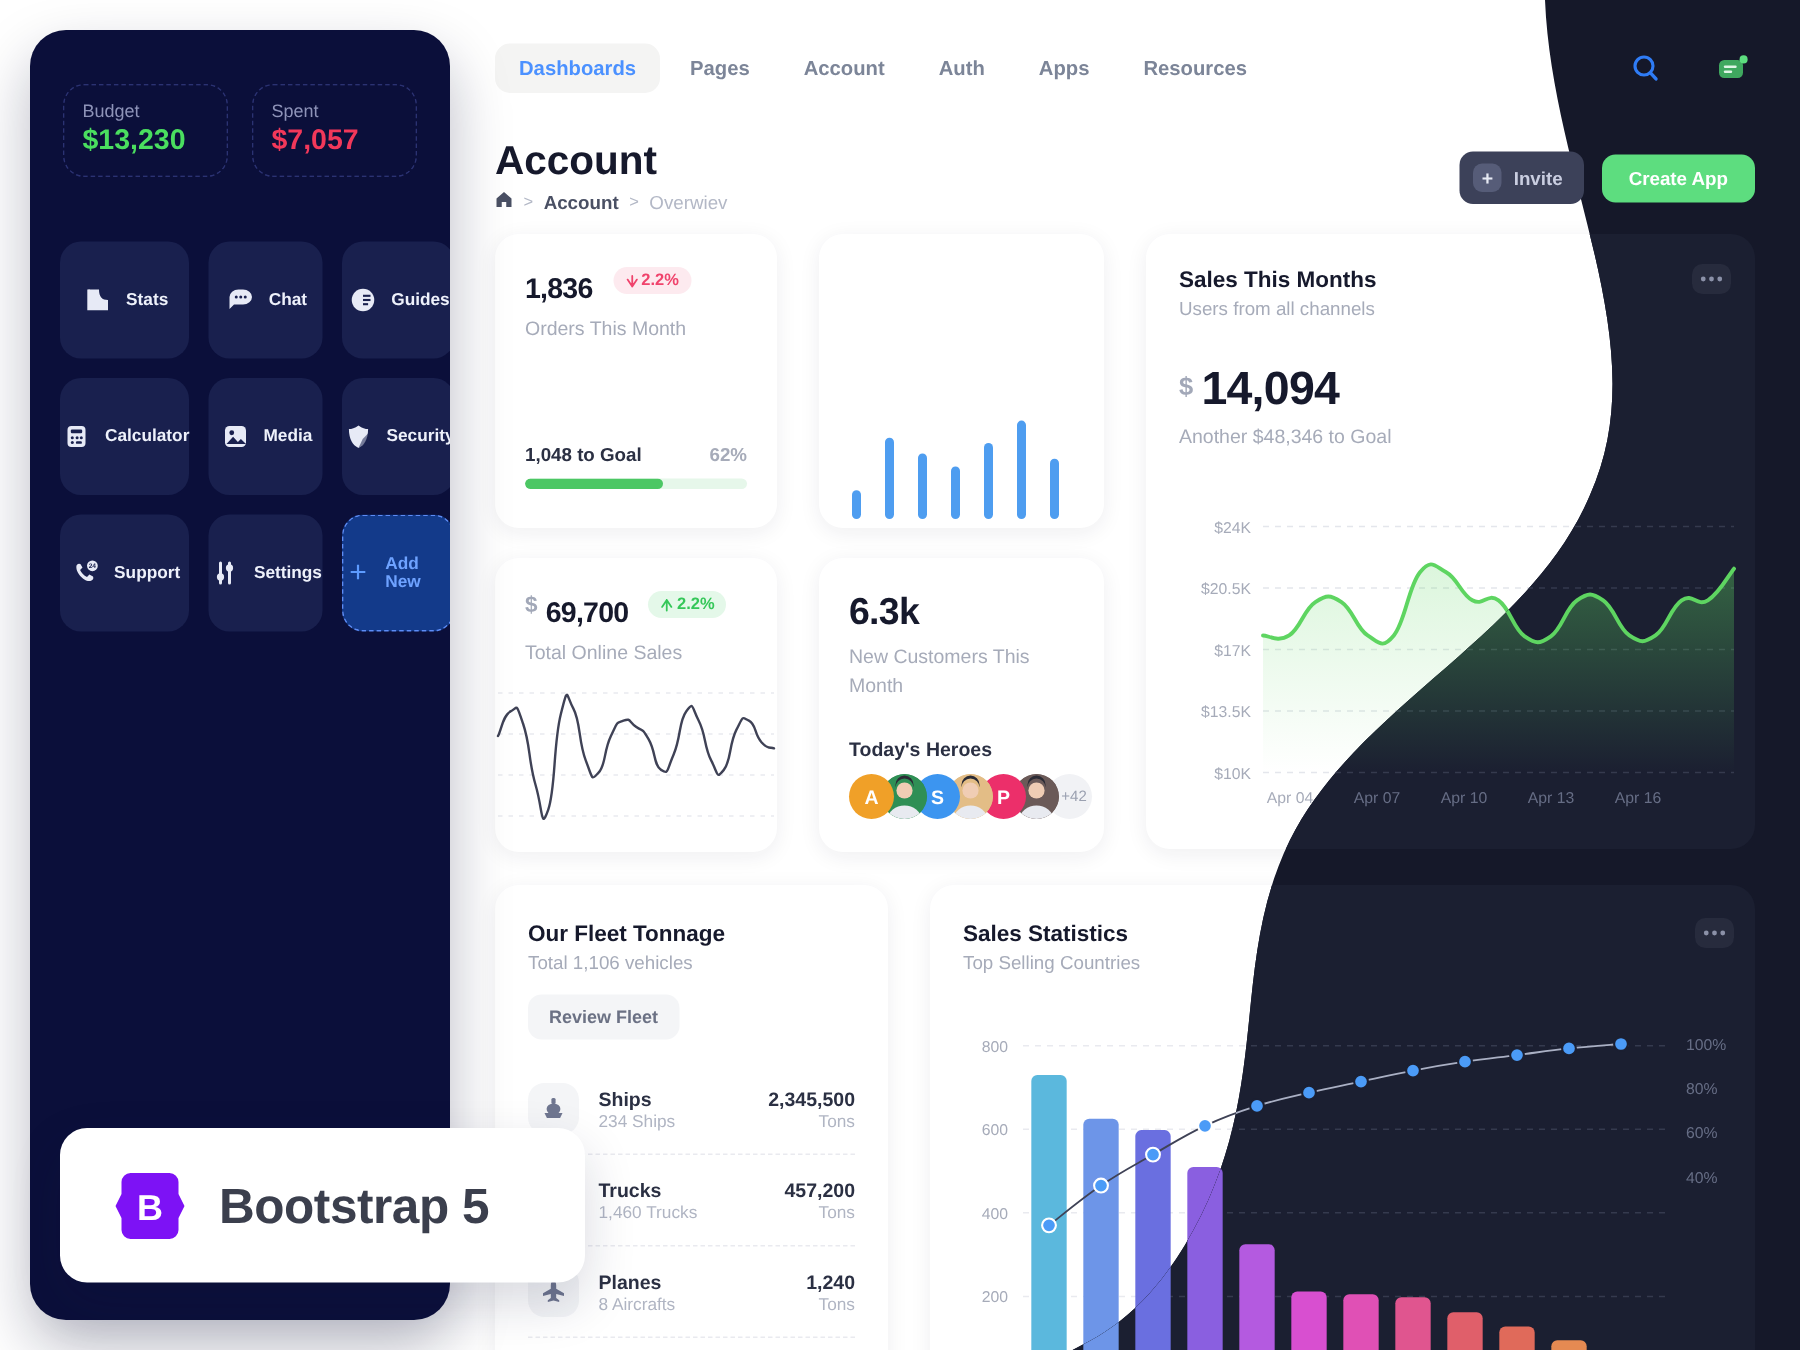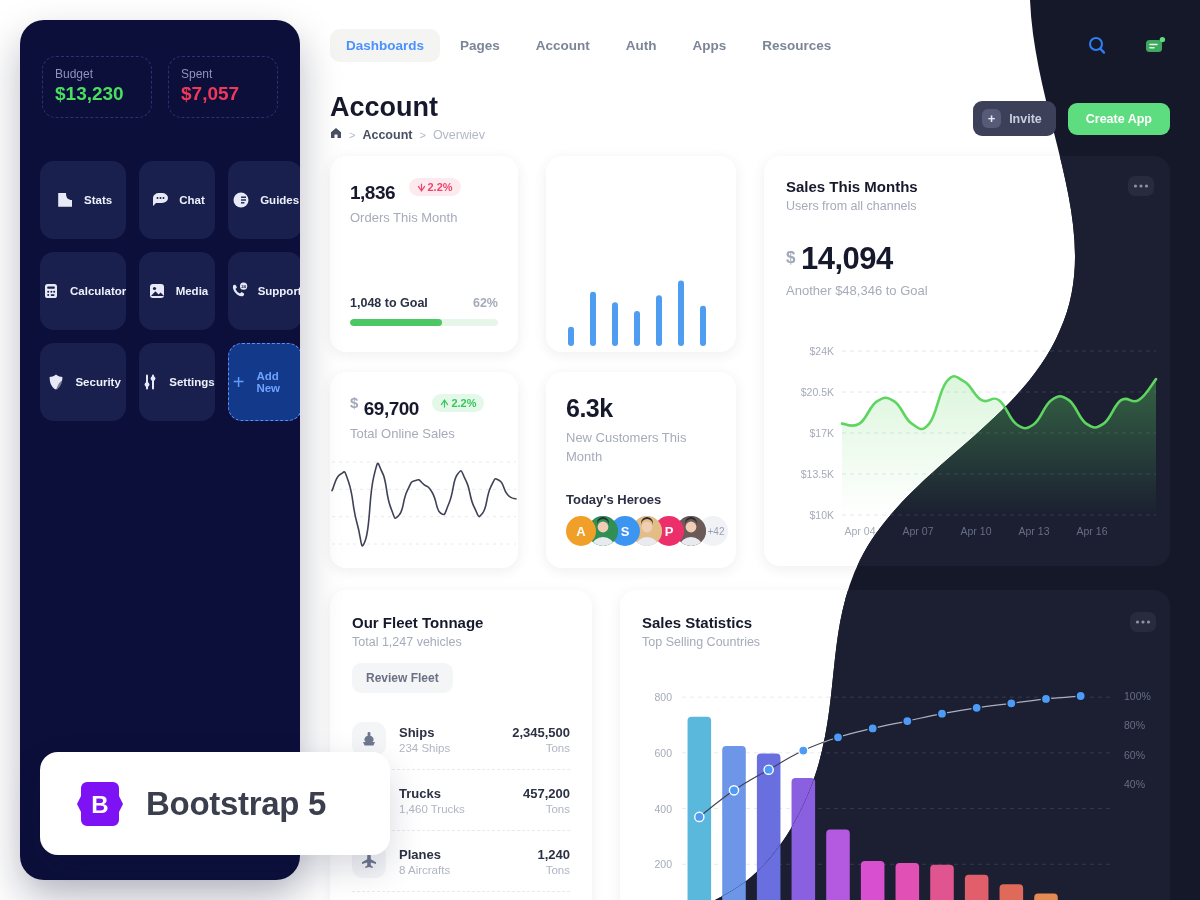--- a/index.html
+++ b/index.html
@@ -349,21 +349,21 @@
         <text x="270" y="198" text-anchor="middle" class="axis-label">Apr 13</text>
         <text x="328" y="198" text-anchor="middle" class="axis-label">Apr 16</text>
         <path d="M78,86.62857142857142 C81.83777777777777,86.62857142857142 87.76888888888888,91.52514285714284 95.44444444444444,86.62857142857142 C103.12,81.732 105.21333333333334,69.268 112.88888888888889,64.37142857142858 C120.56444444444443,59.474857142857154 122.65777777777777,59.474857142857154 130.33333333333331,64.37142857142858 C138.00888888888886,69.268 140.10222222222222,81.732 147.77777777777777,86.62857142857142 C155.45333333333332,91.52514285714284 157.54666666666668,95.9062857142857 165.22222222222223,86.62857142857142 C172.89777777777778,77.35085714285714 174.9911111111111,53.73485714285714 182.66666666666666,44.457142857142856 C190.3422222222222,35.17942857142857 192.43555555555554,40.33371428571428 200.1111111111111,44.457142857142856 C207.78666666666663,48.58057142857143 209.88,59.07657142857143 217.55555555555554,63.2 C225.2311111111111,67.32342857142858 227.32444444444445,57.91685714285715 235,63.2 C242.67555555555555,68.48314285714285 244.76888888888888,81.93114285714286 252.44444444444443,87.21428571428571 C260.12,92.49742857142856 262.2133333333333,92.49742857142856 269.88888888888886,87.21428571428571 C277.5644444444444,81.93114285714286 279.65777777777777,68.48314285714285 287.3333333333333,63.2 C295.00888888888886,57.91685714285715 297.1022222222222,58.04571428571429 304.77777777777777,63.2 C312.4533333333333,68.35428571428571 314.5466666666666,81.47428571428571 322.2222222222222,86.62857142857142 C329.8977777777777,91.78285714285713 331.9911111111111,91.78285714285713 339.66666666666663,86.62857142857142 C347.3422222222222,81.47428571428571 349.43555555555554,68.35428571428571 357.1111111111111,63.2 C364.78666666666663,58.04571428571429 366.88,67.83885714285715 374.55555555555554,63.2 C382.2311111111111,58.561142857142855 388.1622222222222,46.75314285714285 392,42.1142857142857 L392,178 L78,178 Z" fill="url(#gfillL)"></path>
         <path d="M78,86.62857142857142 C81.83777777777777,86.62857142857142 87.76888888888888,91.52514285714284 95.44444444444444,86.62857142857142 C103.12,81.732 105.21333333333334,69.268 112.88888888888889,64.37142857142858 C120.56444444444443,59.474857142857154 122.65777777777777,59.474857142857154 130.33333333333331,64.37142857142858 C138.00888888888886,69.268 140.10222222222222,81.732 147.77777777777777,86.62857142857142 C155.45333333333332,91.52514285714284 157.54666666666668,95.9062857142857 165.22222222222223,86.62857142857142 C172.89777777777778,77.35085714285714 174.9911111111111,53.73485714285714 182.66666666666666,44.457142857142856 C190.3422222222222,35.17942857142857 192.43555555555554,40.33371428571428 200.1111111111111,44.457142857142856 C207.78666666666663,48.58057142857143 209.88,59.07657142857143 217.55555555555554,63.2 C225.2311111111111,67.32342857142858 227.32444444444445,57.91685714285715 235,63.2 C242.67555555555555,68.48314285714285 244.76888888888888,81.93114285714286 252.44444444444443,87.21428571428571 C260.12,92.49742857142856 262.2133333333333,92.49742857142856 269.88888888888886,87.21428571428571 C277.5644444444444,81.93114285714286 279.65777777777777,68.48314285714285 287.3333333333333,63.2 C295.00888888888886,57.91685714285715 297.1022222222222,58.04571428571429 304.77777777777777,63.2 C312.4533333333333,68.35428571428571 314.5466666666666,81.47428571428571 322.2222222222222,86.62857142857142 C329.8977777777777,91.78285714285713 331.9911111111111,91.78285714285713 339.66666666666663,86.62857142857142 C347.3422222222222,81.47428571428571 349.43555555555554,68.35428571428571 357.1111111111111,63.2 C364.78666666666663,58.04571428571429 366.88,67.83885714285715 374.55555555555554,63.2 C382.2311111111111,58.561142857142855 388.1622222222222,46.75314285714285 392,42.1142857142857" fill="none" stroke="#5ed561" stroke-width="2.6" stroke-linecap="round" stroke-linejoin="round"></path>
       </svg>
   </div>
 
   <div class="card" style="left:330px; top:590px; width:262px; height:340px;">
     <div style="padding:24px 22px 0 22px;">
       <div class="card-title">Our Fleet Tonnage</div>
-      <div class="card-sub">Total 1,247 vehicles</div>
+      <div class="card-sub">Total 1,106 vehicles</div>
       <div class="review-btn">Review Fleet</div>
       <div id="fleet-rows" style="margin-top:16px;">
           <div class="fleet-row first">
             <span class="fleet-ico">
               <svg width="18" height="18" viewBox="0 0 18 18">
                 <rect x="7.6" y="2" width="2.8" height="4" rx="1" fill="#6f7690"></rect>
                 <ellipse cx="9" cy="9.4" rx="4.6" ry="3.8" fill="#6f7690"></ellipse>
                 <path d="M3 12 h12 l-1.6 3.4 h-8.8 Z" fill="#6f7690"></path>
               </svg>
             </span>
@@ -639,35 +639,35 @@
               <path d="M3 6 a3 3 0 0 1 3 -3 h8 a3 3 0 0 1 3 3 v8 a3 3 0 0 1 -3 3 h-8 a3 3 0 0 1 -3 -3 Z" fill="#e7eaf6"></path>
               <circle cx="7.5" cy="7.5" r="1.6" fill="#19204e"></circle>
               <path d="M4 15 L8.4 10.2 L11.6 13.6 L13.6 11.6 L17 15 Z" fill="#19204e"></path>
             </svg>
           </span>
           <span class="sb-tile-label">Media</span>
         </div>
         <div class="sb-tile">
           <span class="sb-tile-icon">
             <svg width="20" height="20" viewBox="0 0 20 20">
+              <path d="M10 2.6 C12.4 4.4 14.6 5 16.4 5 C16.4 12 13.6 16 10 17.6 C6.4 16 3.6 12 3.6 5 C5.4 5 7.6 4.4 10 2.6 Z" fill="#e7eaf6"></path>
+              <path d="M12.8 11.6 L16.4 8 C16.4 12 14 15.8 10 17.6 Z" fill="#19204e" opacity="0.55"></path>
+            </svg>
+          </span>
+          <span class="sb-tile-label">Security</span>
+        </div>
+        <div class="sb-tile">
+          <span class="sb-tile-icon">
+            <svg width="20" height="20" viewBox="0 0 20 20">
               <path d="M4 5 a2 2 0 0 1 2.6 -1 l1.4 2.4 l-1.6 1.6 a9 9 0 0 0 4.6 4.6 l1.6 -1.6 l2.4 1.4 a2 2 0 0 1 -1 2.6 C10 17 3 10 4 5 Z" fill="#e7eaf6"></path>
               <circle cx="14.6" cy="5.2" r="3.6" fill="#e7eaf6"></circle>
               <text x="14.6" y="6.8" font-family="Liberation Sans, sans-serif" font-size="4.4" font-weight="bold" fill="#19204e" text-anchor="middle">24</text>
             </svg>
           </span>
           <span class="sb-tile-label">Support</span>
-        </div>
-        <div class="sb-tile">
-          <span class="sb-tile-icon">
-            <svg width="20" height="20" viewBox="0 0 20 20">
-              <path d="M10 2.6 C12.4 4.4 14.6 5 16.4 5 C16.4 12 13.6 16 10 17.6 C6.4 16 3.6 12 3.6 5 C5.4 5 7.6 4.4 10 2.6 Z" fill="#e7eaf6"></path>
-              <path d="M12.8 11.6 L16.4 8 C16.4 12 14 15.8 10 17.6 Z" fill="#19204e" opacity="0.55"></path>
-            </svg>
-          </span>
-          <span class="sb-tile-label">Security</span>
         </div>
         <div class="sb-tile">
           <span class="sb-tile-icon">
             <svg width="20" height="20" viewBox="0 0 20 20">
               <line x1="7" y1="3.4" x2="7" y2="16.6" stroke="#e7eaf6" stroke-width="2" stroke-linecap="round"></line>
               <line x1="13" y1="3.4" x2="13" y2="16.6" stroke="#e7eaf6" stroke-width="2" stroke-linecap="round"></line>
               <circle cx="7" cy="12.6" r="2.4" fill="#e7eaf6"></circle>
               <circle cx="13" cy="6.6" r="2.4" fill="#e7eaf6"></circle>
             </svg>
           </span>

